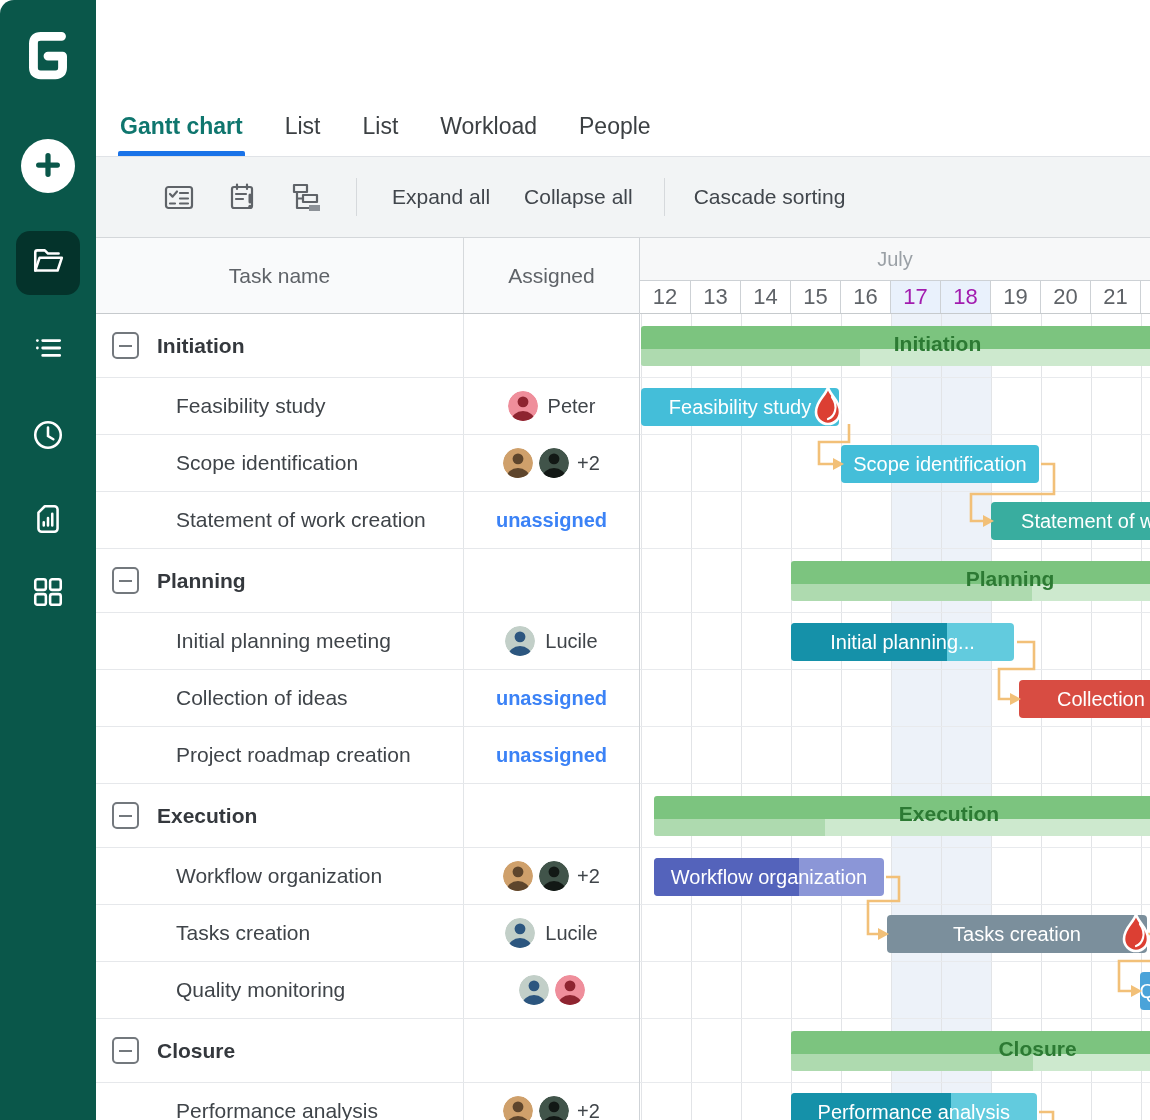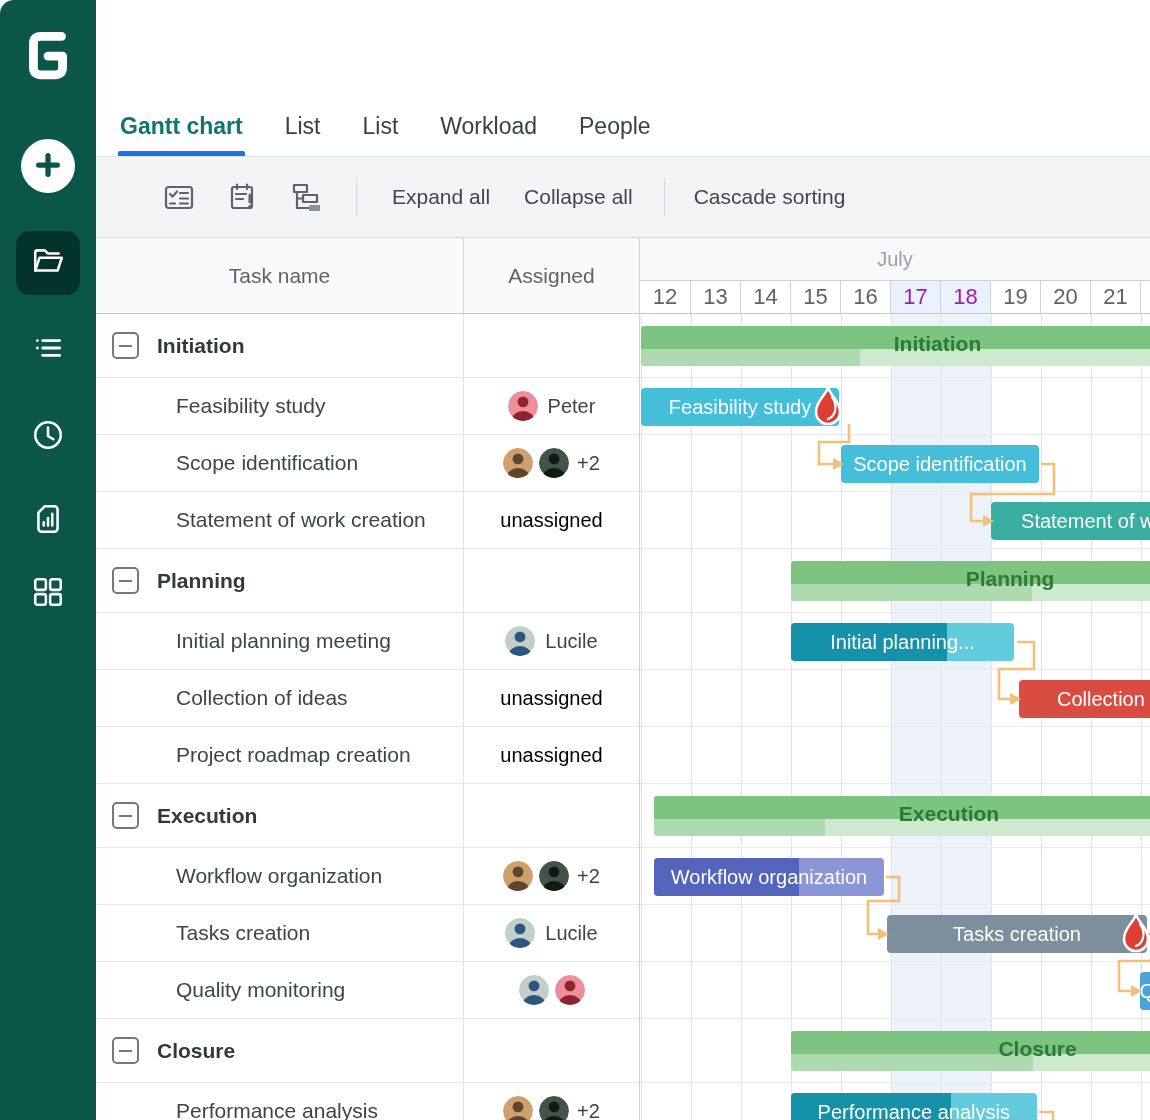--- a/index.html
+++ b/index.html
@@ -40,21 +40,21 @@
   .col-h{display:flex;align-items:center;justify-content:center;font-size:21px;color:#5f6368;}
   .col-h.task{width:367px;}
   .col-h.assigned{width:176px;border-left:1px solid #d6d9dc;}
   .t-row{display:flex;border-bottom:1px solid #e6e8eb;background:#fff;}
   .t-name{width:367px;display:flex;align-items:center;}
   .t-assigned{width:176px;border-left:1px solid #e2e5e8;display:flex;align-items:center;justify-content:center;}
   .collapse-box{width:27px;height:27px;border:2px solid #73787d;border-radius:5px;margin-left:16px;background:#fff;cursor:pointer;position:relative;flex:none;}
   .collapse-box:after{content:"";position:absolute;left:5px;right:5px;top:50%;height:2px;margin-top:-1px;background:#73787d;}
   .group-name{margin-left:18px;font-size:21px;font-weight:bold;color:#34383d;}
   .task-name{margin-left:80px;font-size:21px;color:#3f4449;}
-  .unassigned{font-size:20px;color:#000000;}
+  .unassigned{font-size:20px;color:#3b82f6;font-weight:bold;}
   .avatar{width:30px;height:30px;border-radius:50%;overflow:hidden;flex:none;}
   .avatar + .avatar{margin-left:6px;}
   .assignee-name{margin-left:10px;font-size:20px;color:#3f4449;}
   .more-count{margin-left:8px;font-size:20px;color:#3f4449;}
 
   
   .chart-panel{position:absolute;left:543px;top:0;width:511px;height:100%;border-left:1px solid #cfd3d7;overflow:hidden;}
   .month-row{height:43px;background:#f7f8f9;border-bottom:1px solid #cdd1d5;display:flex;align-items:center;justify-content:center;font-size:20px;color:#9aa0a6;}
   .days-row{height:33px;border-bottom:1px solid #c6cacd;display:flex;}
   .day-cell{width:50px;flex:none;border-left:1px solid #cdd1d5;display:flex;align-items:center;justify-content:center;font-size:22px;color:#5f6368;background:#fff;}

